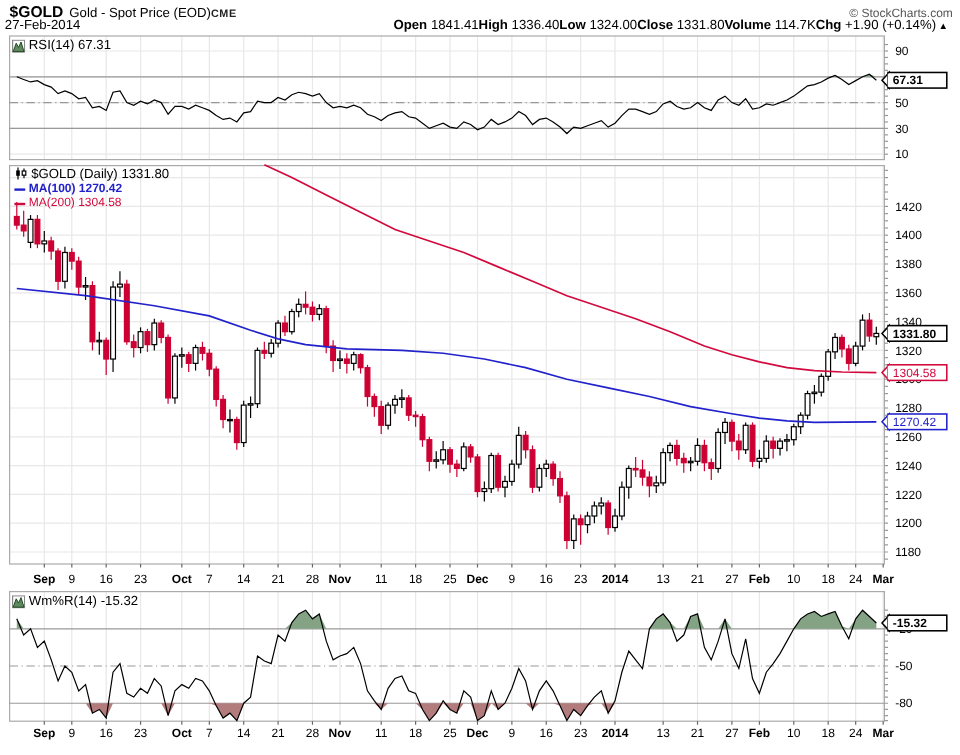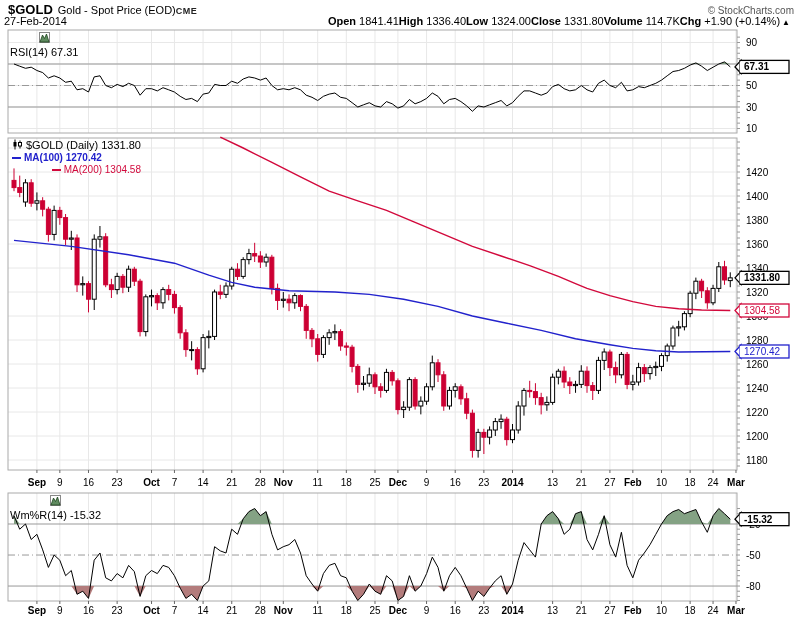--- a/index.html
+++ b/index.html
@@ -14,21 +14,21 @@
   .spacer{flex:1;}
   .copy{font-size:10px;color:#555;padding-left:28px;}
   .dt{font-size:11px;color:#000;}
   .q{font-size:11px;color:#000;white-space:nowrap;}
   .q b{margin-left:0;}
   .arrow{font-size:8px;color:#000;margin-left:2px;}
   .legend{position:absolute;left:12px;z-index:3;}
   .leg-title{font-size:11px;color:#000;display:flex;align-items:flex-start;gap:3px;}
   .leg-ma{font-size:10px;display:flex;align-items:center;gap:3px;margin-top:1px;}
   .swatch{display:inline-block;width:9px;height:0;border-top:2px solid;}
-  .pl{position:absolute;font-size:11px;color:#000;display:flex;align-items:center;gap:3px;z-index:3;flex-direction:column;}
+  .pl{position:absolute;font-size:11px;color:#000;display:flex;align-items:center;gap:3px;z-index:3;}
   .icon{width:11px;height:11px;display:inline-block;}
 </style>
 </head>
 <body>
 
 <div id="page">
 
   <svg id="chart" width="800" height="629">
       <g>
         <line x1="36.92" y1="30" x2="36.92" y2="133" stroke="#e8e8e8" stroke-width="1"></line>
@@ -680,21 +680,21 @@
         <rect x="1.5" y="3" width="3" height="4.5" fill="#000"></rect>
         <line x1="8" y1="1.5" x2="8" y2="9.5" stroke="#000"></line>
         <rect x="6.5" y="3.5" width="3" height="3.5" fill="#fff" stroke="#000"></rect>
       </svg>
       <span>$GOLD (Daily) 1331.80</span>
     </div>
     <div class="leg-ma" style="color:#2222cc;font-weight:bold;">
       <span class="swatch" style="border-color:#2222cc;"></span>
       <span>MA(100) 1270.42</span>
     </div>
-    <div class="leg-ma" style="color:#d2093c;justify-content:flex-end;">
+    <div class="leg-ma" style="color:#d2093c;">
       <span class="swatch" style="border-color:#d2093c;"></span>
       <span>MA(200) 1304.58</span>
     </div>
   </div>
 
   <div class="pl" style="left:10px;top:495px;">
     <svg class="icon" viewBox="0 0 11 11">
       <rect x="0.5" y="0.5" width="10" height="10" fill="#fff" stroke="#888"></rect>
       <path d="M1,10 L3.5,3 L5.5,6.5 L7.5,2 L10,10 Z" fill="#5f8a5f" stroke="#1c441c" stroke-width="0.8"></path>
     </svg>

